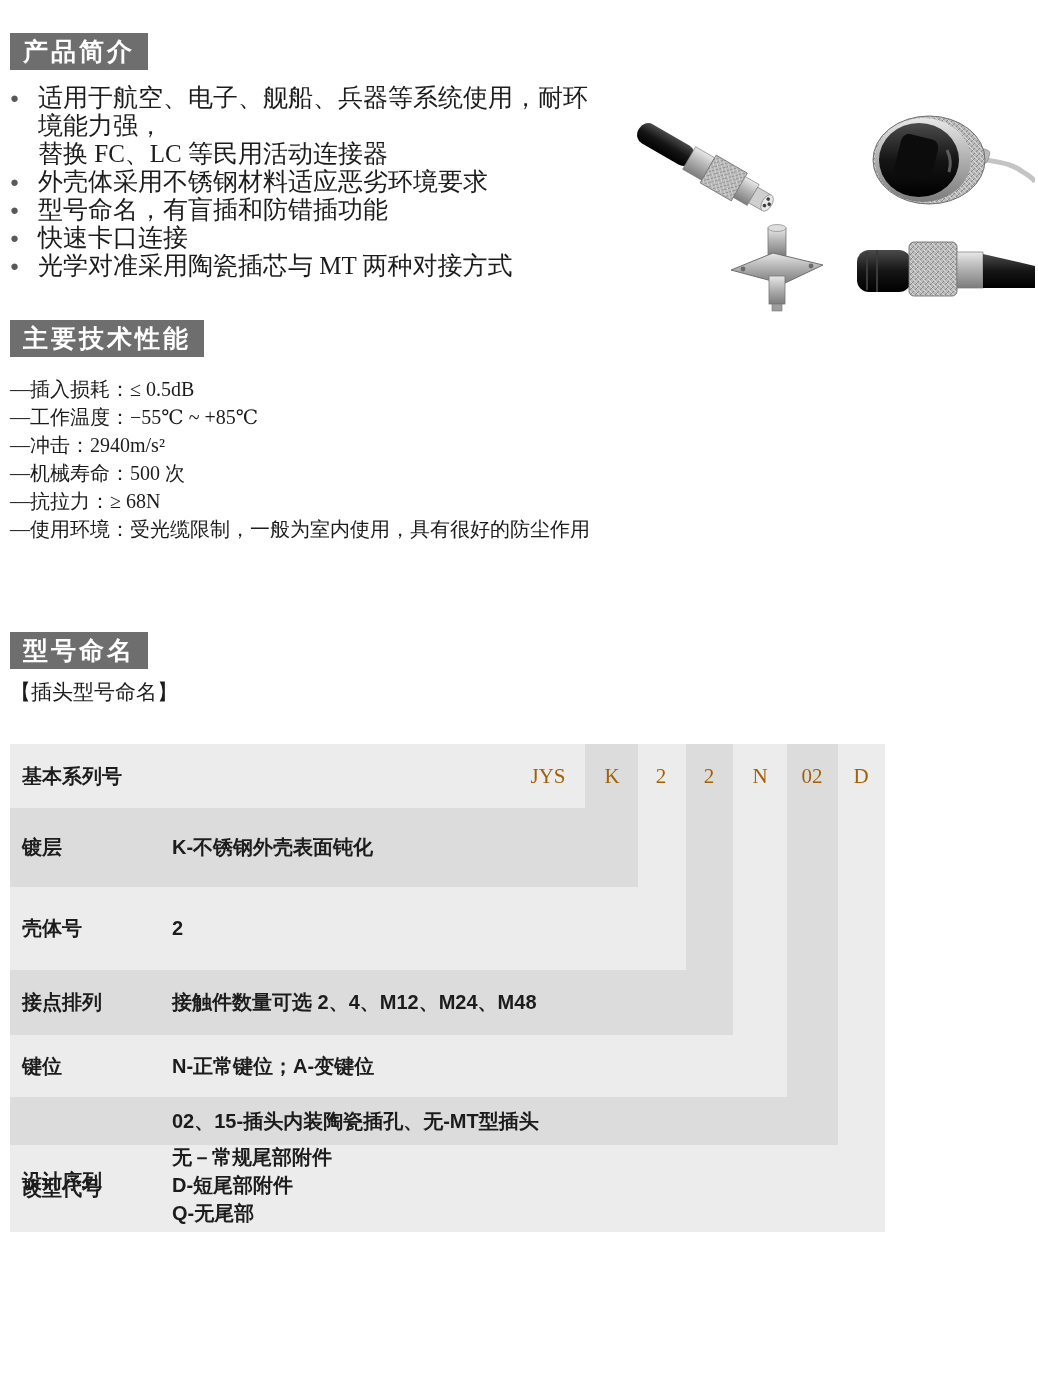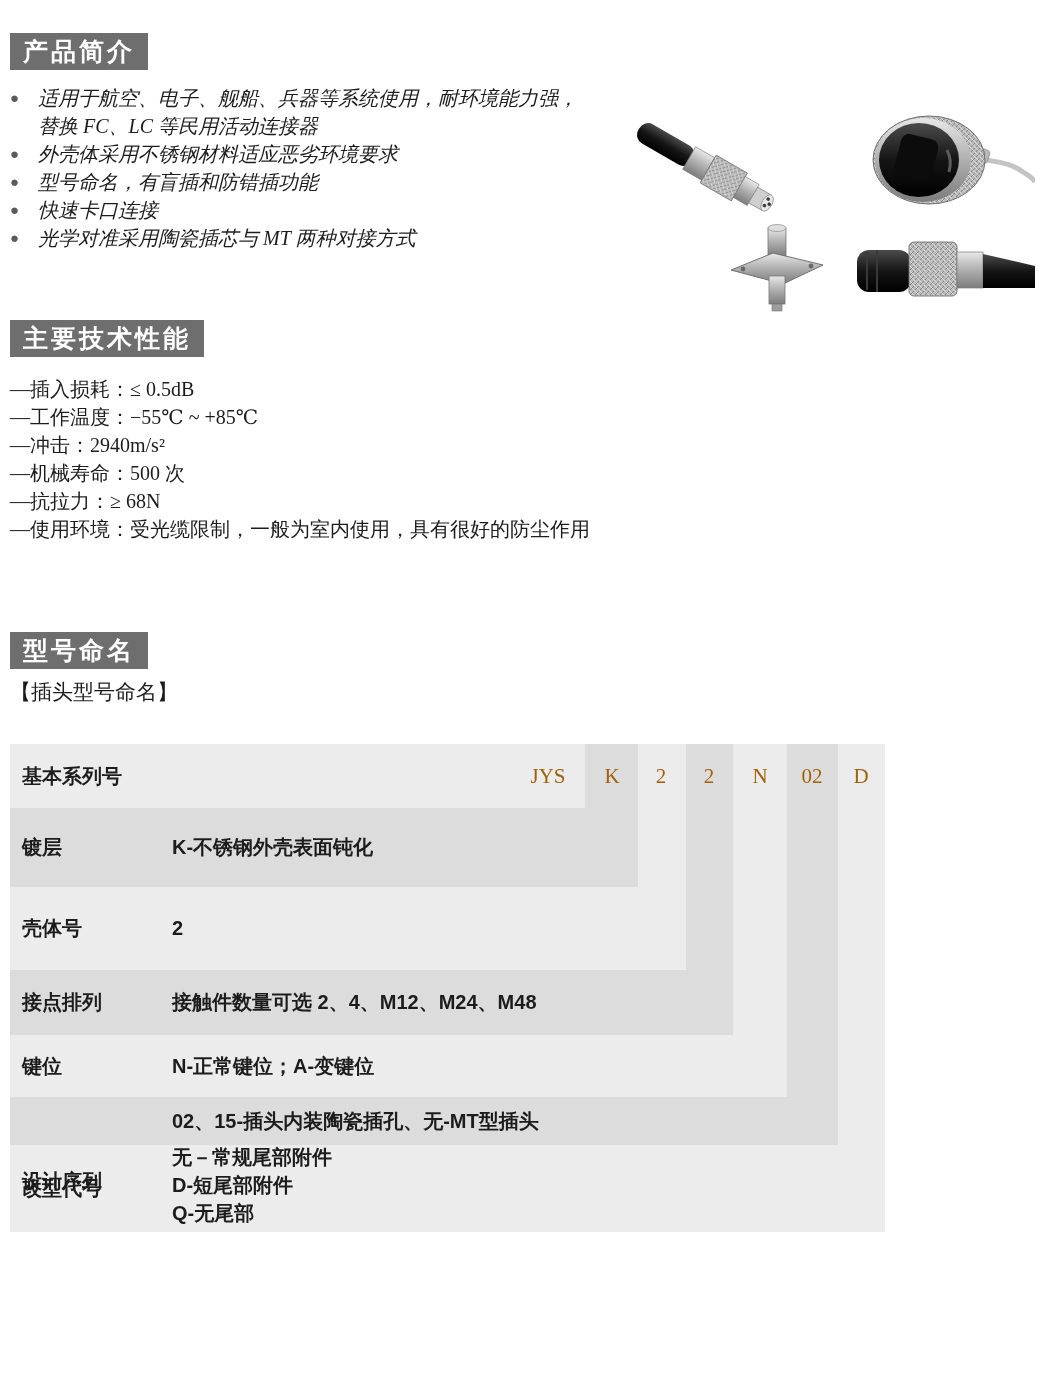--- a/index.html
+++ b/index.html
@@ -42,25 +42,24 @@
   .bullet-item{display:flex;align-items:flex-start;}
   .dot{
     flex:0 0 auto;
     width:14px;
     margin-right:14px;
     color:var(--bullet);
     font-size:15px;
     line-height:28px;
   }
   .bullet-text{
-    font-size:20px;
+    font-size:25px;
     line-height:28px;
     white-space:pre-line;
     max-width:560px;
-    font-style:italic;
   }
 
   
   .photos{position:absolute;left:635px;top:100px;width:400px;height:212px;}
 
   
   .specs{position:absolute;left:10px;top:375px;width:660px;}
   .spec-line{font-size:20px;line-height:28px;height:28px;white-space:nowrap;}
 
   

